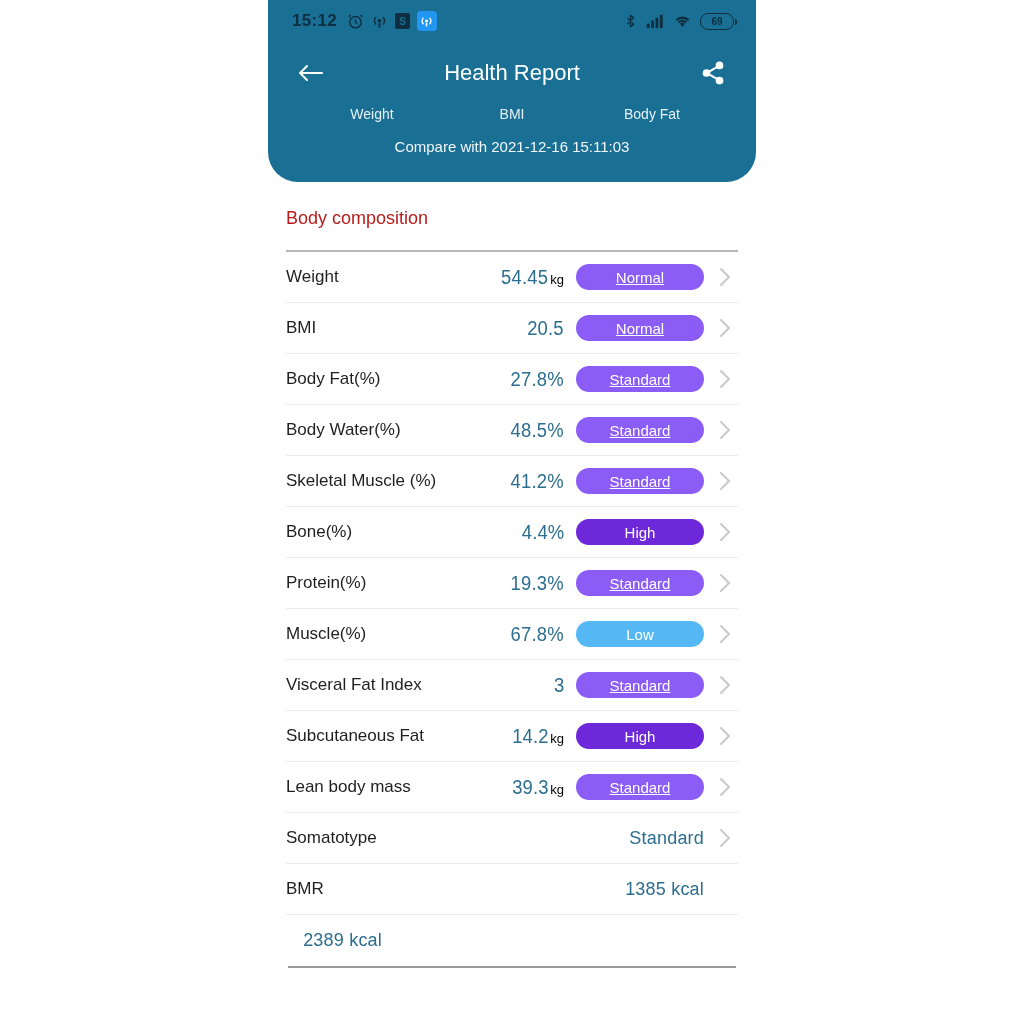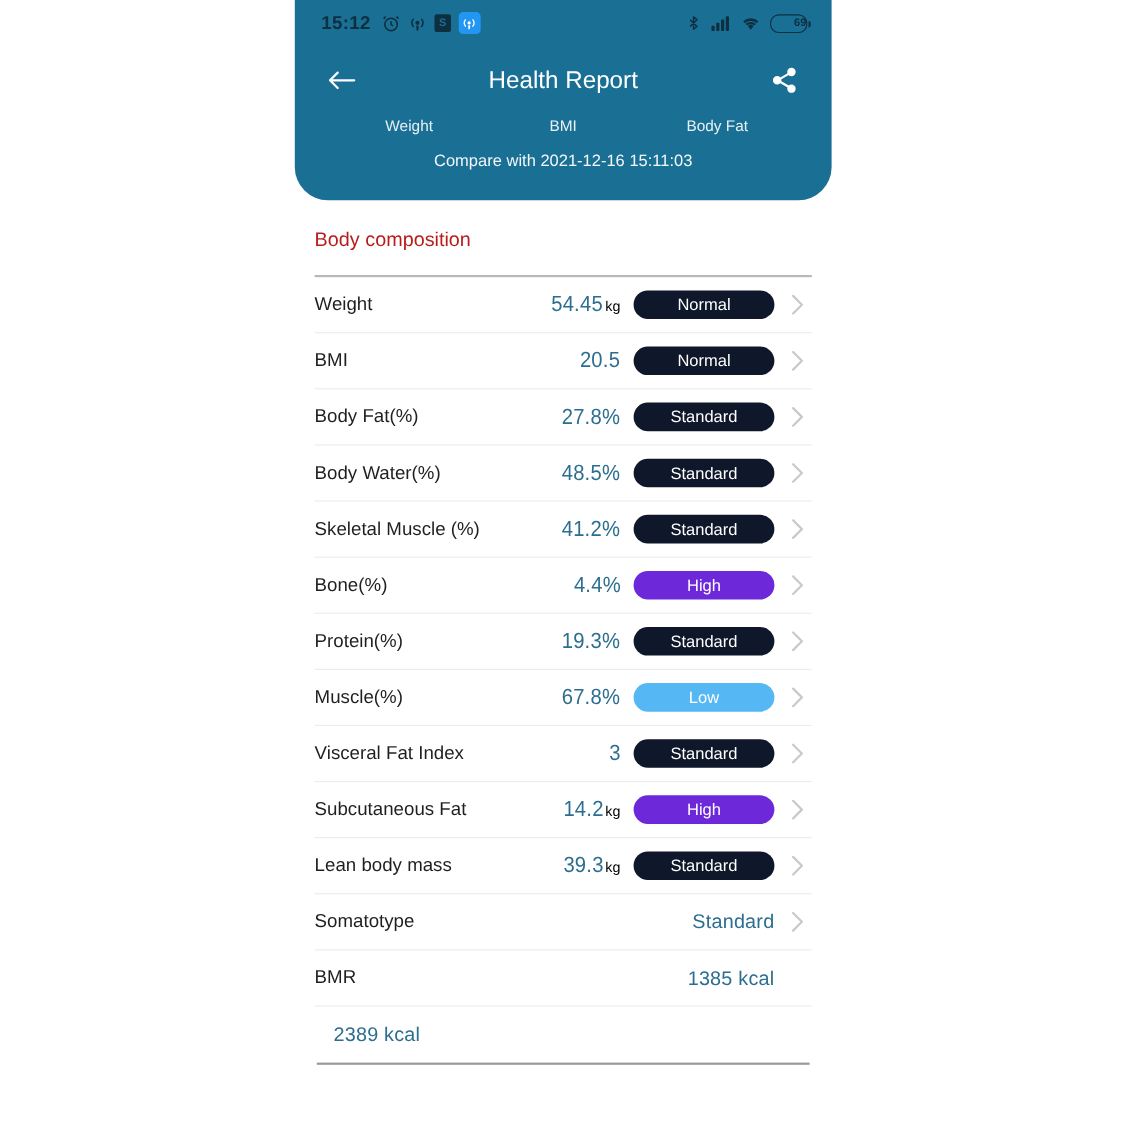--- a/index.html
+++ b/index.html
@@ -45,21 +45,21 @@
     font-size: 10px; font-weight: bold; color: #1a6f94;
   }
   .sb-hotspot-badge {
     width: 20px; height: 20px; background: #2196f3;
     border-radius: 4px; display: flex;
     align-items: center; justify-content: center;
   }
   .battery {
     width: 34px; height: 17px; border: 1.6px solid #0d2f40;
     border-radius: 8px; display: flex; align-items: center;
-    justify-content: flex-end; font-size: 10px; font-weight: bold;
+    justify-content: center; font-size: 10px; font-weight: bold;
     color: #0d2f40; position: relative;
   }
   .battery::after {
     content: ""; position: absolute; right: -4px; top: 5px;
     width: 2.5px; height: 6px; background: #0d2f40; border-radius: 0 2px 2px 0;
   }
 
   .navrow {
     height: 62px; display: flex; align-items: center;
     padding: 0 26px; position: relative; gap: 14px;
@@ -112,21 +112,21 @@
     letter-spacing: .2px;
   }
   .unit { font-size: 13px; margin-left: 2px; }
   .row-value.plain { font-size: 18px; transform: none; }
   .badge {
     width: 128px; height: 26px; border-radius: 13px;
     display: flex; align-items: center; justify-content: center;
     color: #ffffff; font-size: 15px; margin-left: 12px;
     flex: none;
   }
-  .badge.normal, .badge.standard { background: #0f172a; }
+  .badge.normal, .badge.standard { background: #8b5cf6; text-decoration: underline; }
   .badge.high { background: #6d28d9; }
   .badge.low  { background: #55B8F5; }
   .chev {
     width: 26px; margin-left: 8px; display: flex;
     align-items: center; justify-content: center;
     flex: none; cursor: pointer;
   }
   .chev.empty { visibility: hidden; }
   .valwrap {
     display: flex; align-items: baseline; justify-content: flex-end;

